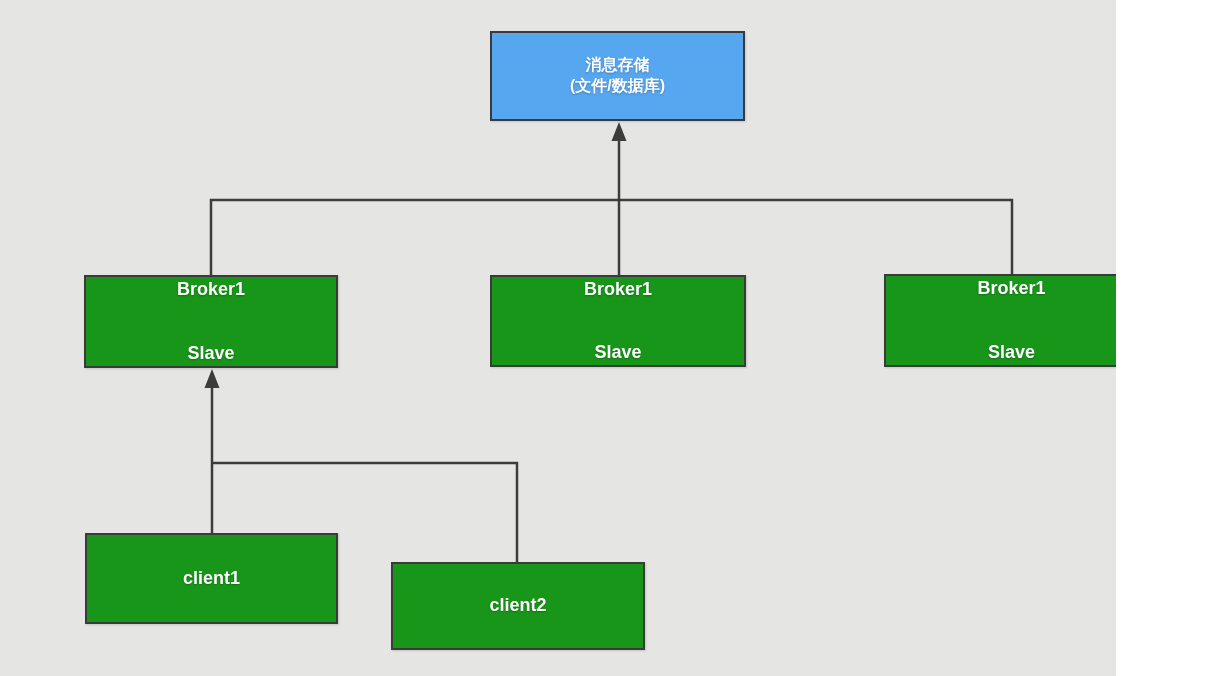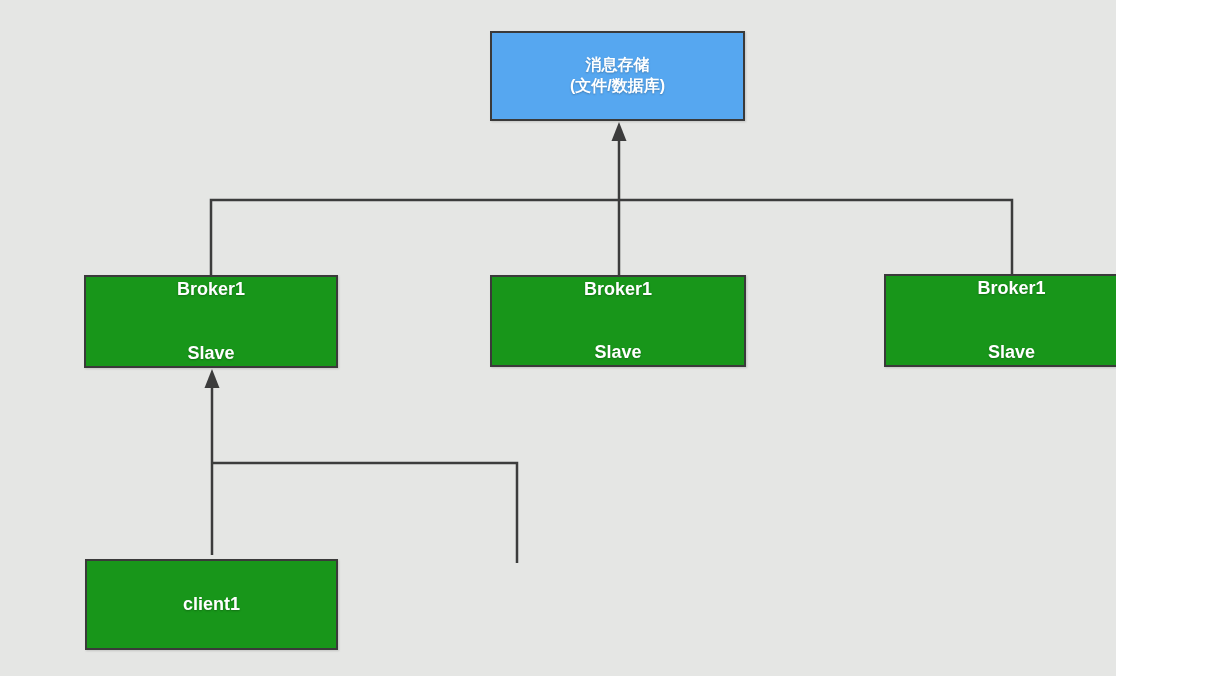--- a/index.html
+++ b/index.html
@@ -48,21 +48,21 @@
     line-height:1.3;
     text-shadow:0 1px 2px rgba(0,0,0,0.25);
     box-shadow:1px 1px 2px rgba(0,0,0,0.15);
   }
   .node.green{background:var(--node-green);font-size:18px;gap:40px;}
   .node.blue{background:var(--node-blue);font-size:16px;}
   .node-storage{left:490px;top:31px;width:255px;height:90px;}
   .node-broker-master{left:84px;top:275px;width:254px;height:93px;}
   .node-broker-slave1{left:490px;top:275px;width:256px;height:92px;}
   .node-broker-slave2{left:884px;top:274px;width:255px;height:93px;}
-  .node-client1{left:85px;top:559px;width:253px;height:91px;}
+  .node-client1{left:85px;top:533px;width:253px;height:91px;}
   .node-client2{left:391px;top:562px;width:254px;height:88px;}
 </style>
 </head>
 <body>
 
 <div class="stage">
 
   <svg class="wires" viewBox="0 0 1232 676" xmlns="http://www.w3.org/2000/svg">
 
     <path class="wire" d="M211,276 L211,200 L1012,200 L1012,276"></path>
@@ -93,14 +93,17 @@
 
   <div class="node green node-broker-slave2">
     <span>Broker1</span>
     <span>Slave</span>
   </div>
 
   <div class="node green node-client1">
     <span>client1</span>
   </div>
 
+  <div class="node green node-client2">
+    <span>client2</span>
+  </div>
 
 </div>
 
 </body></html>

